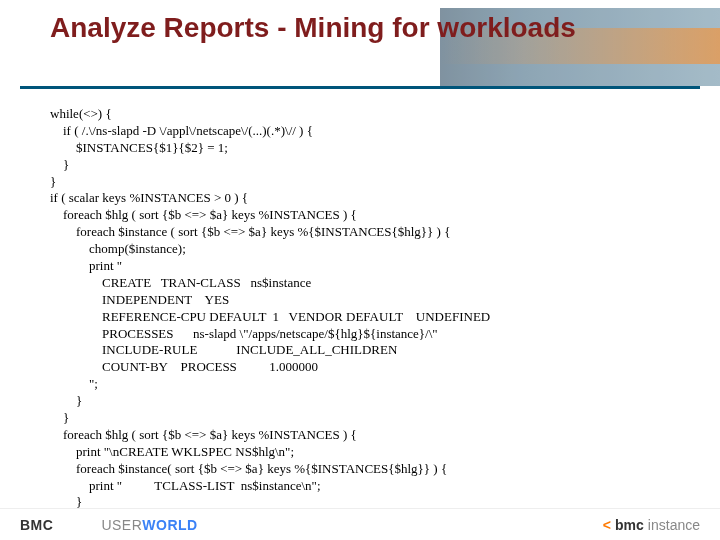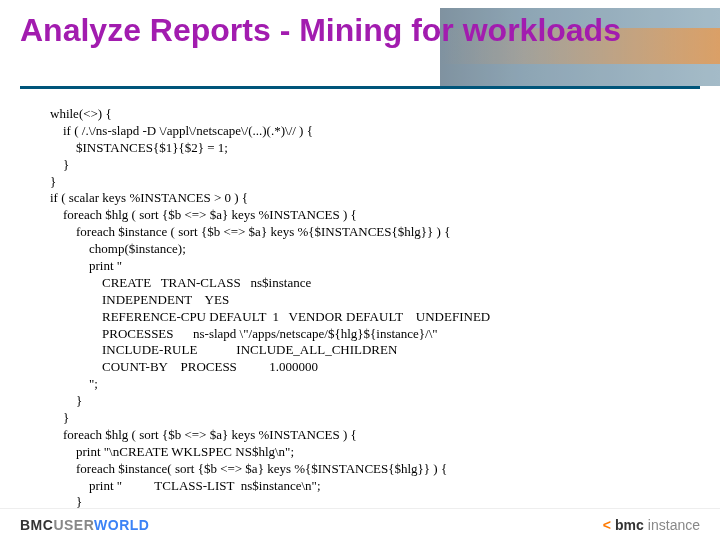--- a/index.html
+++ b/index.html
@@ -29,25 +29,26 @@
     content: "";
     position: absolute;
     right: 0;
     top: 20px;
     width: 280px;
     height: 36px;
     background: linear-gradient(90deg, rgba(255,122,0,0) 0%, rgba(255,122,0,0.6) 100%);
   }
   .title {
     position: relative;
-    font-size: 32px;
+    font-size: 28px;
     font-weight: bold;
-    color: #a21caf;
+    color: #7f1d1d;
     line-height: 1.15;
     z-index: 2;
+    margin-left: 30px;
   }
   .title-underline {
     position: absolute;
     left: 20px;
     top: 86px;
     width: 680px;
     height: 3px;
     background: #00557a;
     z-index: 2;
   }
@@ -74,21 +75,21 @@
     justify-content: space-between;
     padding: 0 20px;
   }
   .footer-left {
     font-family: Arial, sans-serif;
     font-size: 14px;
     font-weight: bold;
     letter-spacing: 0.5px;
   }
   .footer-left .bmc { color: #333; }
-  .footer-left .user { color: #888; font-weight: bold; }
+  .footer-left .user { color: #888; font-weight: normal; margin-left: 48px; }
   .footer-left .world { color: #3b82f6; }
   .footer-right {
     display: flex;
     align-items: center;
     gap: 4px;
   }
   .footer-right .arrow {
     color: #ff7a00;
     font-weight: bold;
     font-size: 14px;

